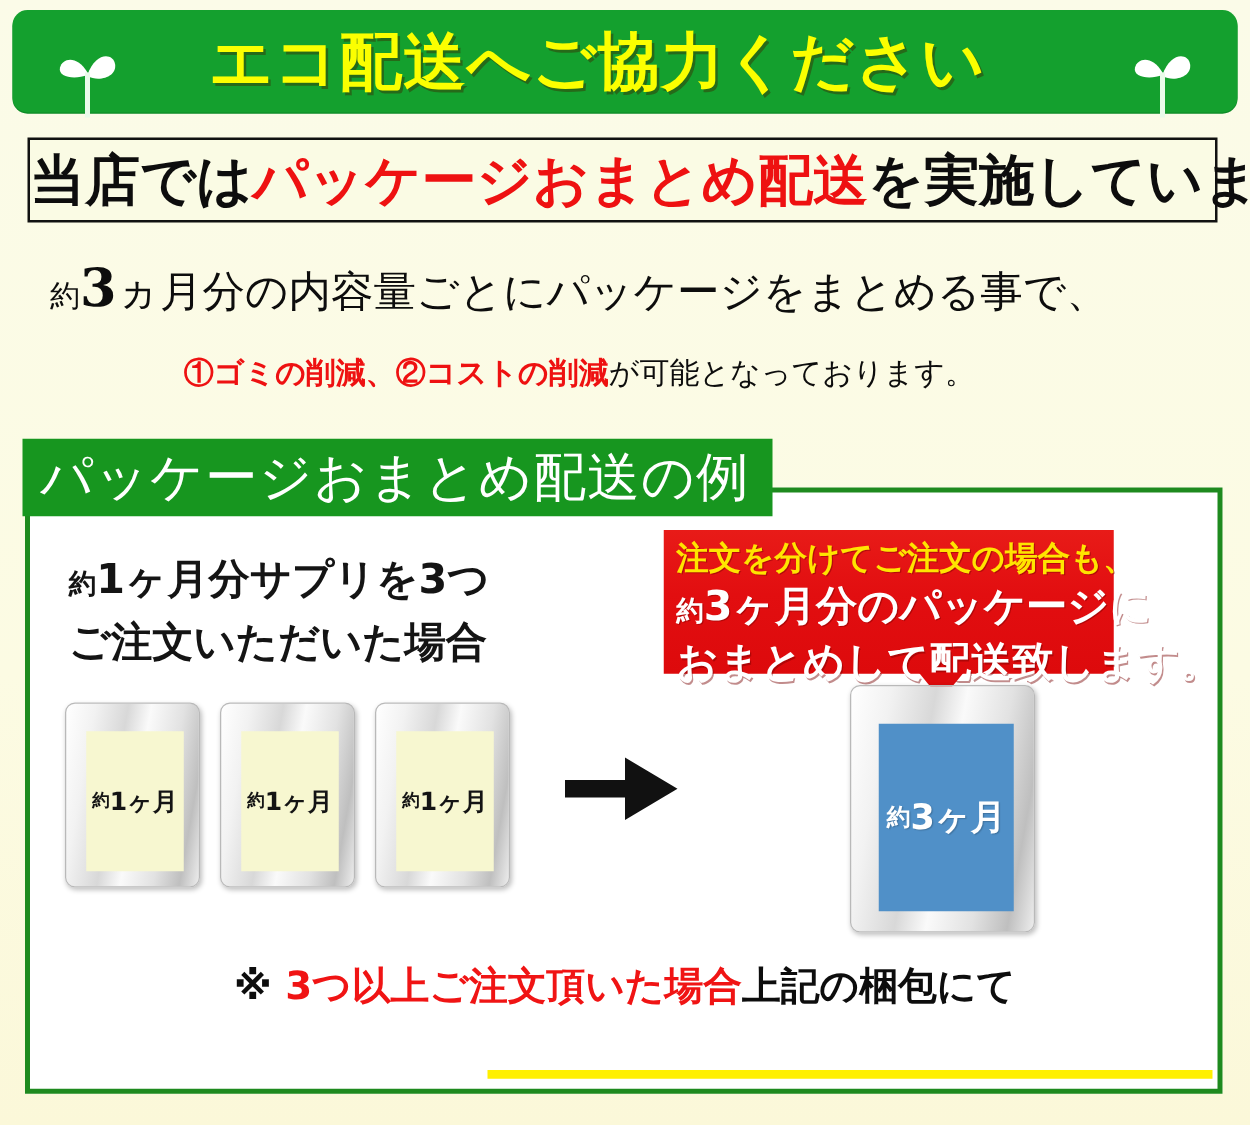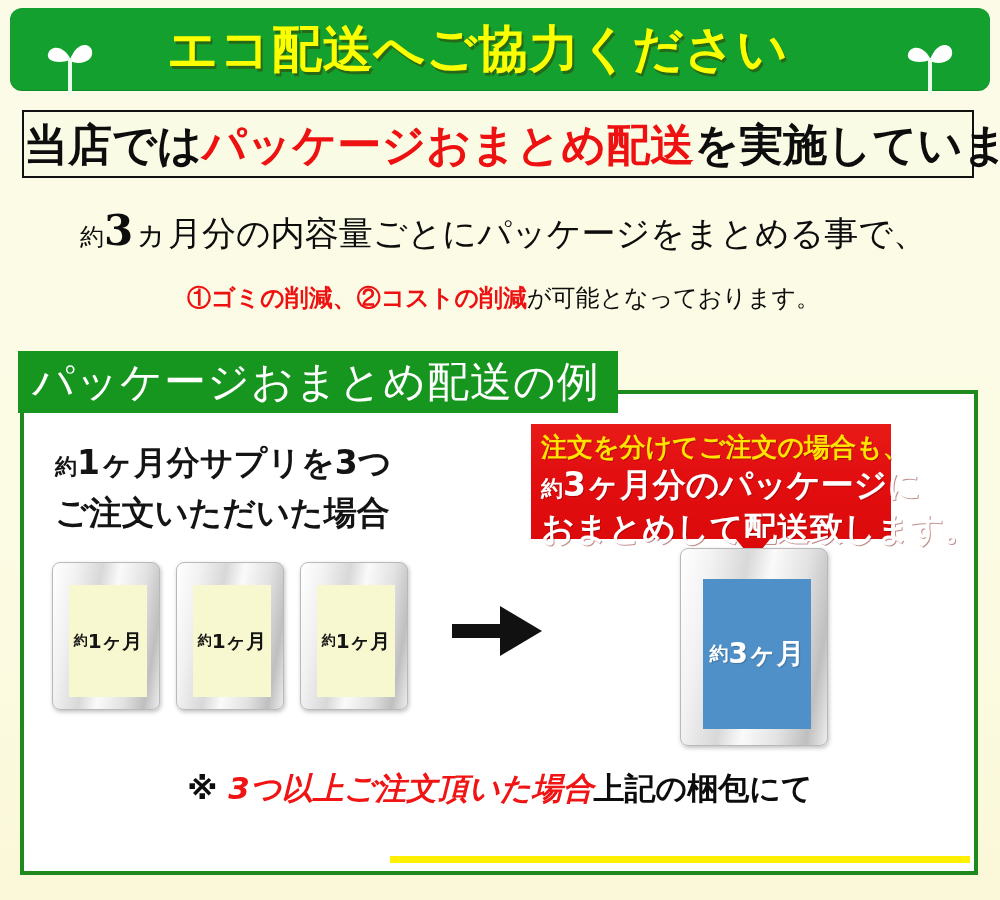--- a/index.html
+++ b/index.html
@@ -92,21 +92,20 @@
 
   
   .para {
     position: absolute;
     left: 0;
     width: 927px;
     text-align: center;
     font-family: "DejaVu Serif", "Liberation Serif", serif;
     color: #0d0d0d;
     white-space: nowrap;
-    padding-left: 40px;
   }
   .para-1 {
     top: 206px;
     font-size: 34px;
   }
   .para-2 {
     top: 282px;
     font-size: 24px;
   }
   .p-red {
@@ -277,21 +276,21 @@
     white-space: nowrap;
   }
   .note-1 {
     top: 768px;
     font-size: 31px;
   }
   .note-2 {
     top: 816px;
     font-size: 33px;
   }
-  .n-red { color: #F01414; font-style: italic; }
+  .n-red { color: #F01414; }
   .underline-yellow {
     position: absolute;
     left: 390px;
     top: 856px;
     width: 580px;
     height: 7px;
     background: #FFF000;
   }
 </style>
 </head>

